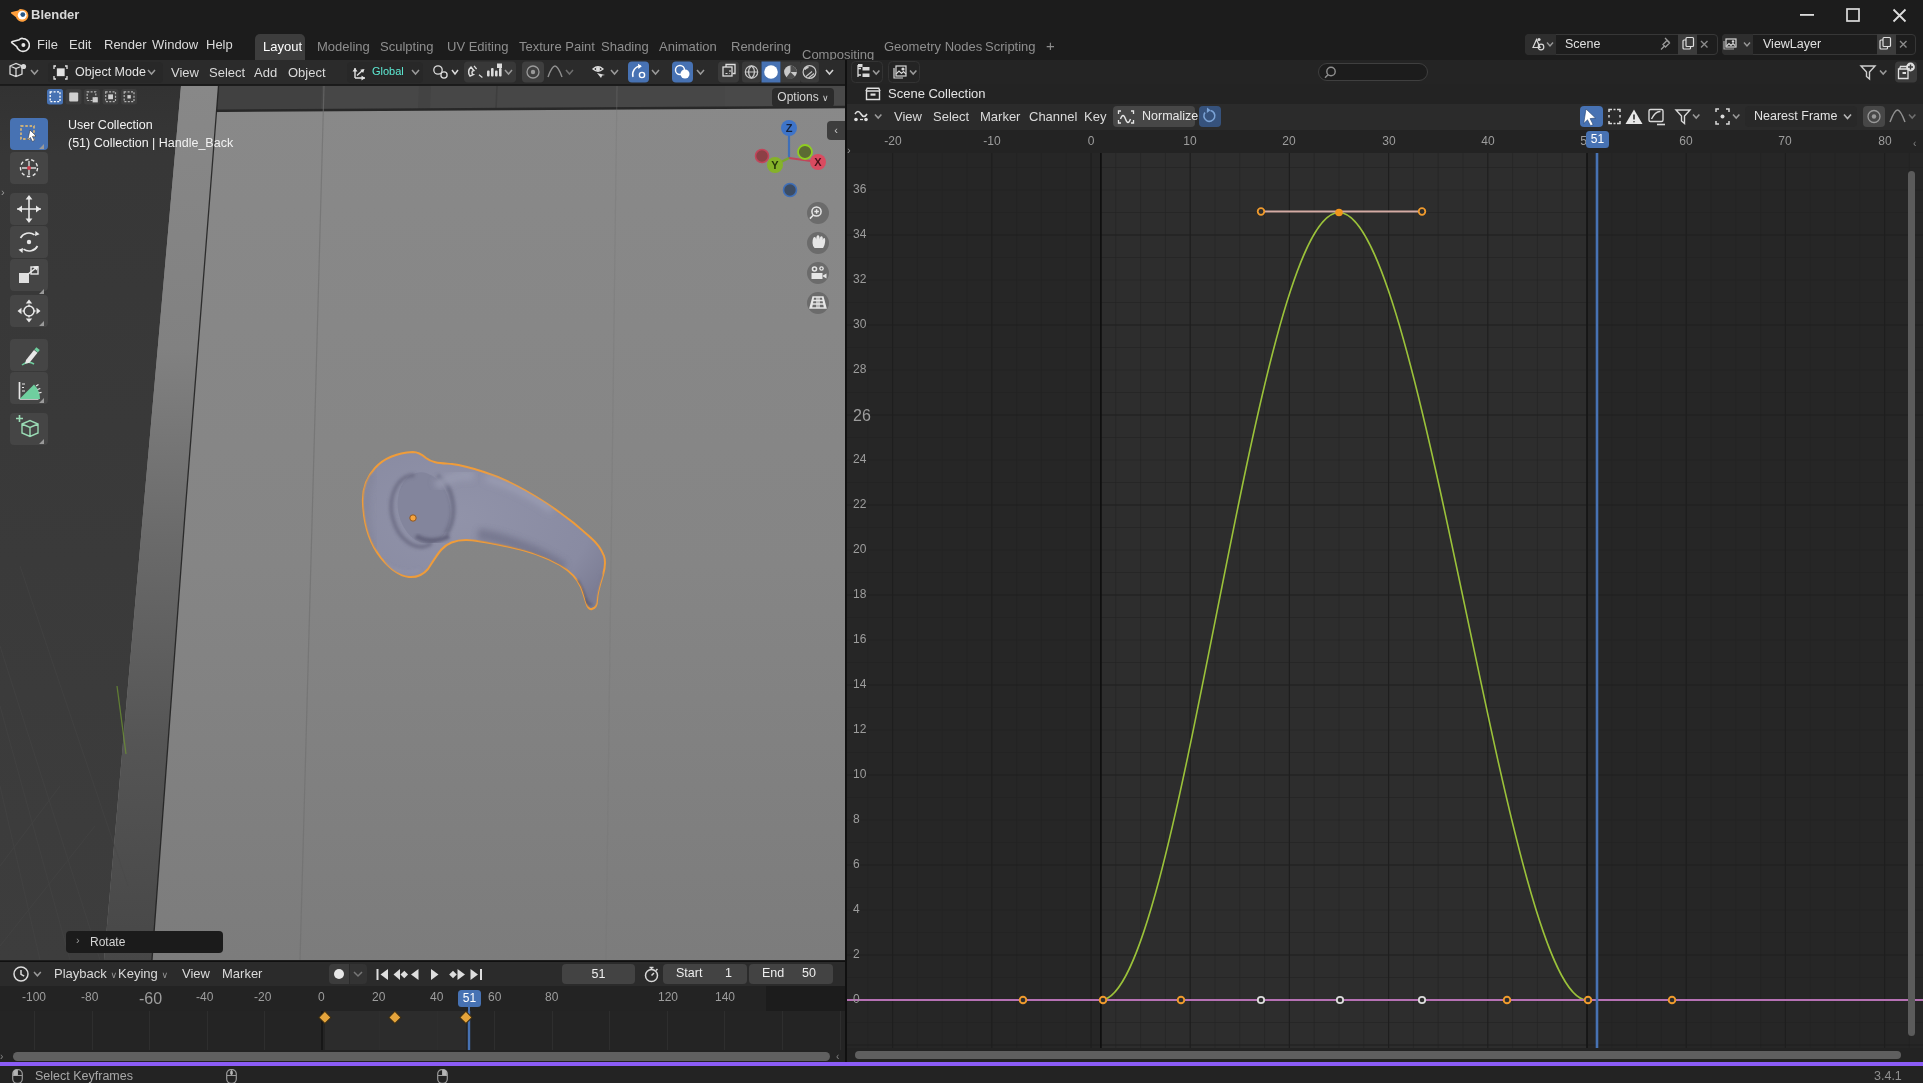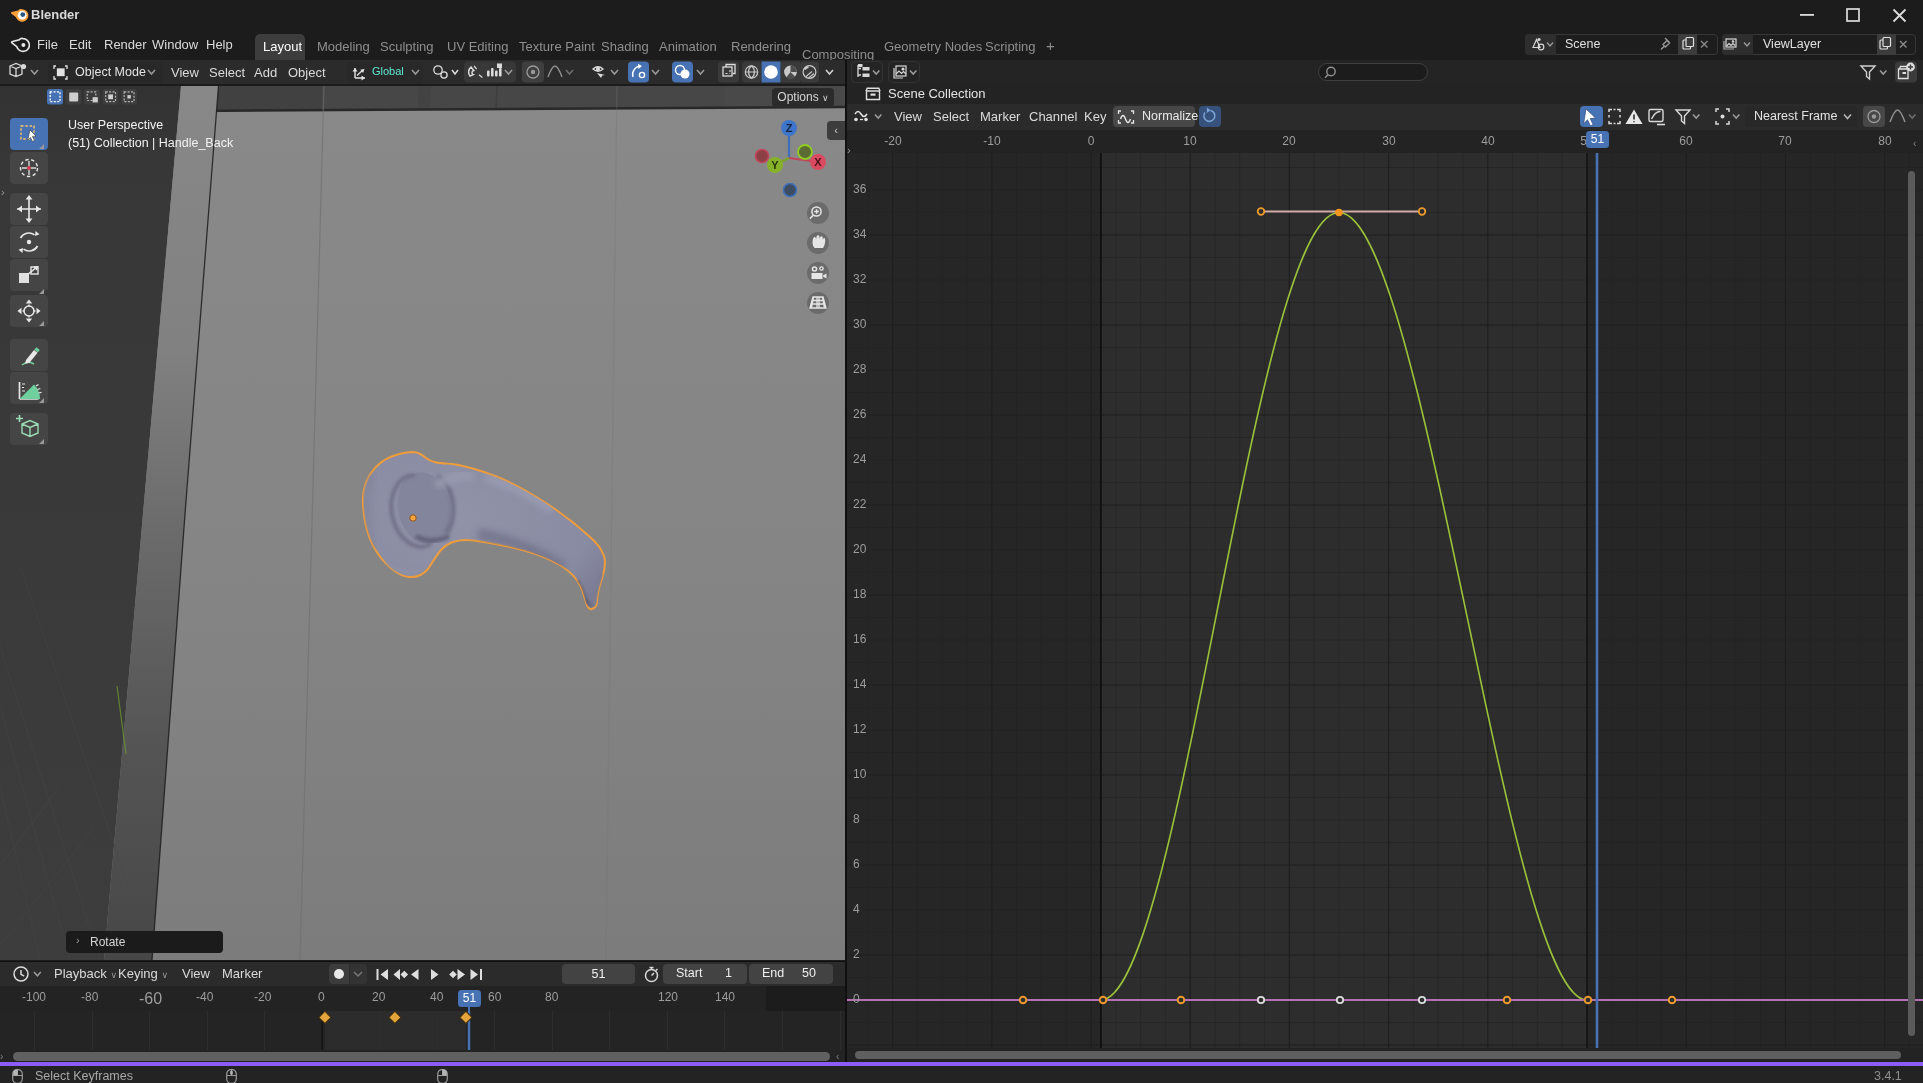--- a/index.html
+++ b/index.html
@@ -275,21 +275,21 @@
         <path d="M 383,477 C 395,486 410,488 420,484" stroke="#9092a8" stroke-width="4" fill="none" filter="url(#soft2)" opacity="0.9"></path>
         <path d="M 584,514 C 587,518 590,519 592,518" stroke="#5d5e77" stroke-width="3.5" fill="none" filter="url(#soft2)" opacity="0.85"></path>
       </g>
       <clipPath id="clip-sil">
             <use href="#sil"></use>
           </clipPath>
       <circle cx="413" cy="432" r="3.2" fill="#f6a43c" stroke="#8a5526" stroke-width="1"></circle>
     </g>
   </svg>
 
-  <div class="abs" style="left:68px;top:32px;color:#f2f2f2;font-size:12.5px;">User Perspective</div>
+  <div class="abs" style="left:68px;top:32px;color:#f2f2f2;font-size:12.5px;">User Collection</div>
   <div class="abs" style="left:68px;top:50px;color:#f2f2f2;font-size:12.5px;">(51) Collection | Handle_Back</div>
 
   <div class="abs" style="left:47px;top:3px;" id="selmode">
     <svg width="93" height="16" viewBox="0 0 93 16">
       <rect x="0" y="0" width="16" height="15.5" rx="2.5" fill="#4772b3"></rect>
       <rect x="18.5" y="0" width="16" height="15.5" rx="2.5" fill="#3d3d3d"></rect>
       <rect x="37" y="0" width="16" height="15.5" rx="2.5" fill="#3d3d3d"></rect>
       <rect x="55.5" y="0" width="16" height="15.5" rx="2.5" fill="#3d3d3d"></rect>
       <rect x="74" y="0" width="16" height="15.5" rx="2.5" fill="#3d3d3d"></rect>
       <rect x="3.2" y="2.9" width="9.8" height="9.8" fill="none" stroke="#fff" stroke-width="1.3" stroke-dasharray="2 1.4"></rect>
@@ -738,21 +738,21 @@
   <div class="abs" style="left:6px;top:704px;color:#9d9d9d;font-size:12px;">6</div>
   <div class="abs" style="left:6px;top:659px;color:#9d9d9d;font-size:12px;">8</div>
   <div class="abs" style="left:6px;top:614px;color:#9d9d9d;font-size:12px;">10</div>
   <div class="abs" style="left:6px;top:569px;color:#9d9d9d;font-size:12px;">12</div>
   <div class="abs" style="left:6px;top:524px;color:#9d9d9d;font-size:12px;">14</div>
   <div class="abs" style="left:6px;top:479px;color:#9d9d9d;font-size:12px;">16</div>
   <div class="abs" style="left:6px;top:434px;color:#9d9d9d;font-size:12px;">18</div>
   <div class="abs" style="left:6px;top:389px;color:#9d9d9d;font-size:12px;">20</div>
   <div class="abs" style="left:6px;top:344px;color:#9d9d9d;font-size:12px;">22</div>
   <div class="abs" style="left:6px;top:299px;color:#9d9d9d;font-size:12px;">24</div>
-  <div class="abs" style="left:6px;top:254px;color:#9d9d9d;font-size:12px;">26</div>
+  <div class="abs" style="left:6px;top:254px;color:#9d9d9d;font-size:16px;">26</div>
   <div class="abs" style="left:6px;top:209px;color:#9d9d9d;font-size:12px;">28</div>
   <div class="abs" style="left:6px;top:164px;color:#9d9d9d;font-size:12px;">30</div>
   <div class="abs" style="left:6px;top:119px;color:#9d9d9d;font-size:12px;">32</div>
   <div class="abs" style="left:6px;top:74px;color:#9d9d9d;font-size:12px;">34</div>
   <div class="abs" style="left:6px;top:29px;color:#9d9d9d;font-size:12px;">36</div>
 </div>
 
 <div class="abs" style="left:847px;top:1048px;width:1076px;height:14px;background:#232323;">
   <div class="abs" style="left:8px;top:3px;width:1046px;height:8px;background:#5f5f5f;border-radius:4px;"></div>
 </div>

